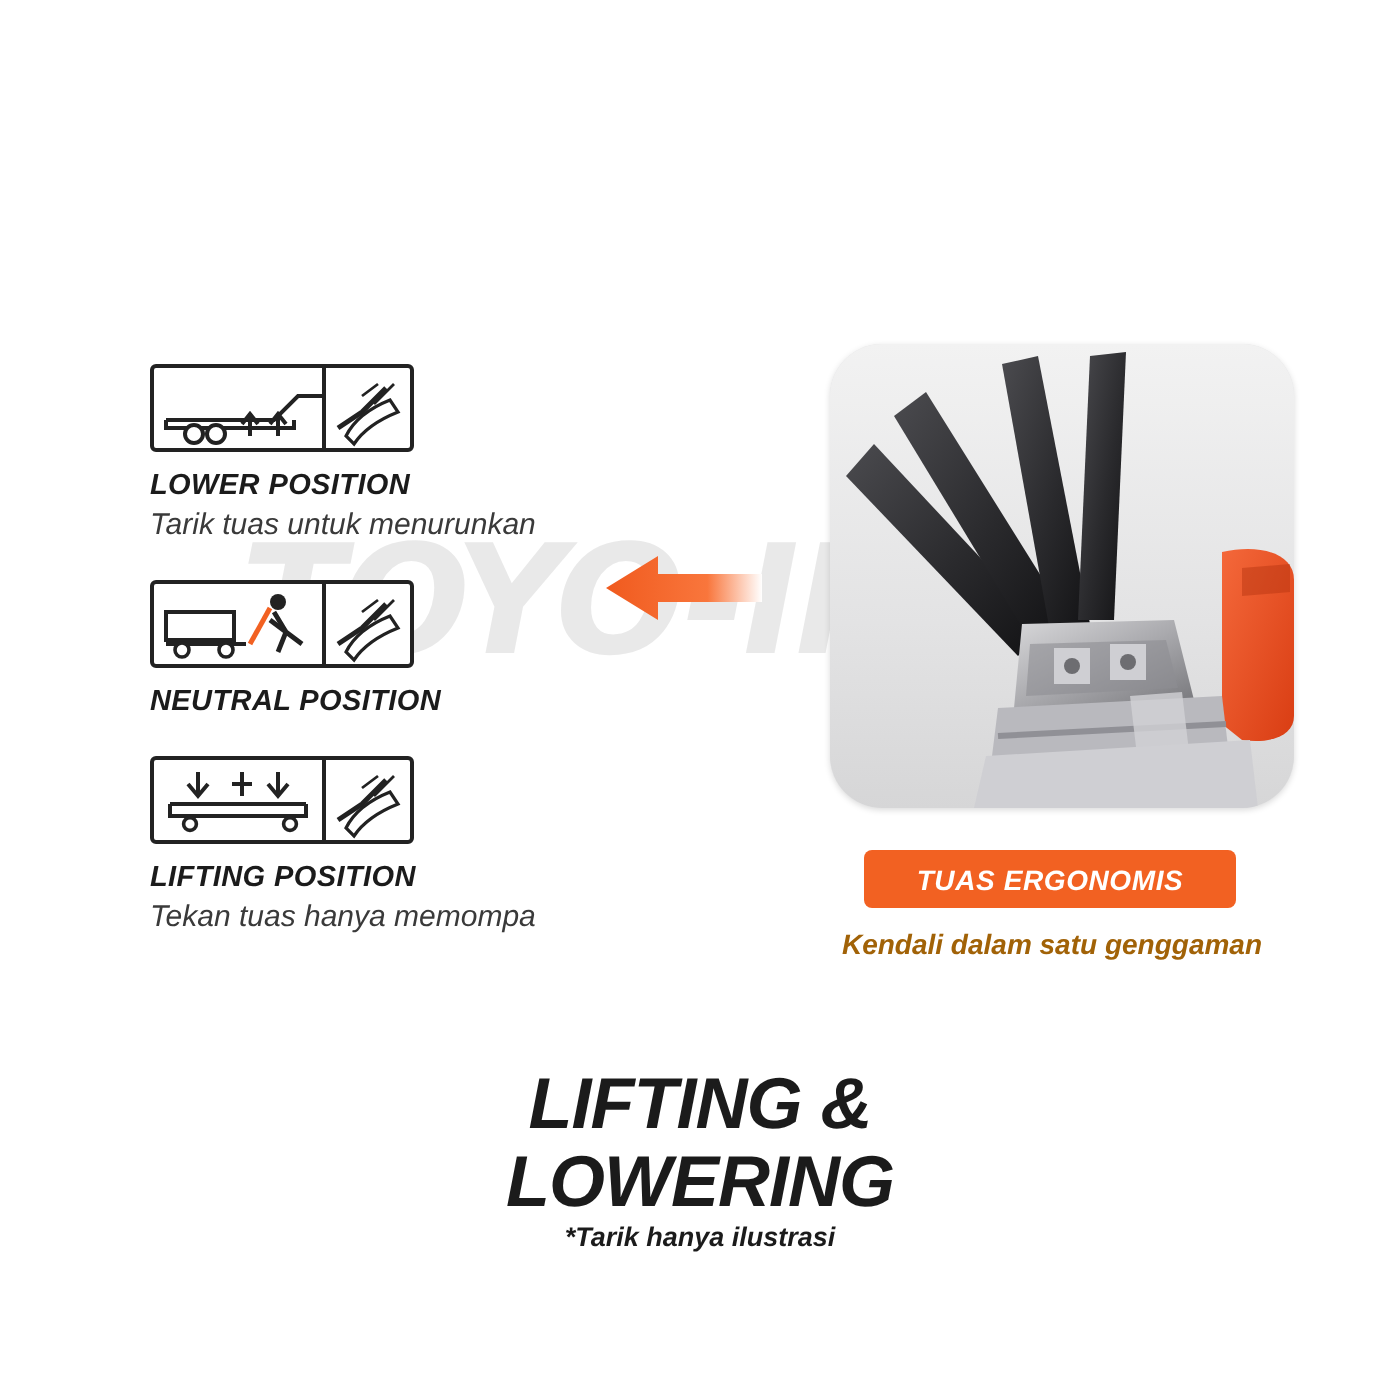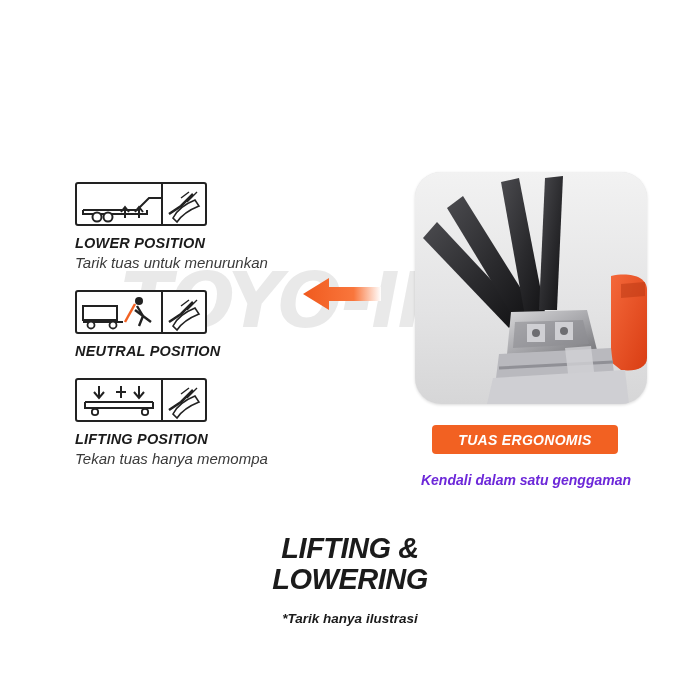--- a/index.html
+++ b/index.html
@@ -131,32 +131,31 @@
   }
   .photo-caption {
     position: absolute;
     left: 395px;
     top: 464px;
     width: 262px;
     text-align: center;
     font-size: 14px;
     font-style: italic;
     font-weight: bold;
-    color: #6d28d9;
-    margin-top: 8px;
+    color: #a16207;
   }
 
   
   .footer-title {
     position: absolute;
     left: 0;
     top: 533px;
     width: 700px;
     text-align: center;
-    font-size: 29px;
+    font-size: 36px;
     font-weight: bold;
     font-style: italic;
     color: #1b1b1b;
     line-height: 1.08;
     letter-spacing: -0.5px;
   }
   .footer-note {
     position: absolute;
     left: 0;
     top: 611px;

